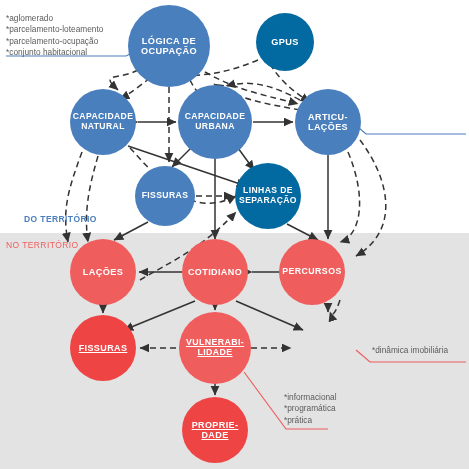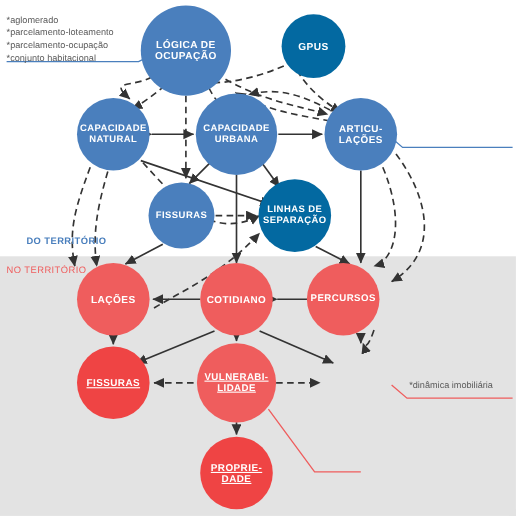--- a/index.html
+++ b/index.html
@@ -113,14 +113,15 @@
   <div class="node n-red" style="left:179px;top:312px;width:72px;height:72px;font-size:8.8px;text-decoration:underline;">VULNERABI-<br>LIDADE</div>
 
 
   <div class="node n-pink" style="left:182px;top:397px;width:66px;height:66px;font-size:9px;">PROPRIE-<br>DADE</div>
 
   <div class="lbl-blue" style="left:24px;top:214px;">DO TERRITÓRIO</div>
   <div class="lbl-red" style="left:6px;top:240px;">NO TERRITÓRIO</div>
 
   <div class="ann" style="left:6px;top:13px;">*aglomerado<br>*parcelamento-loteamento<br>*parcelamento-ocupação<br>*conjunto habitacional</div>
   <div class="ann" style="left:372px;top:345px;">*dinâmica imobiliária</div>
+  <div class="ann" style="left:284px;top:392px;">*informacional<br>*programática<br>*prática</div>
 
 </div>
 
 </body></html>

